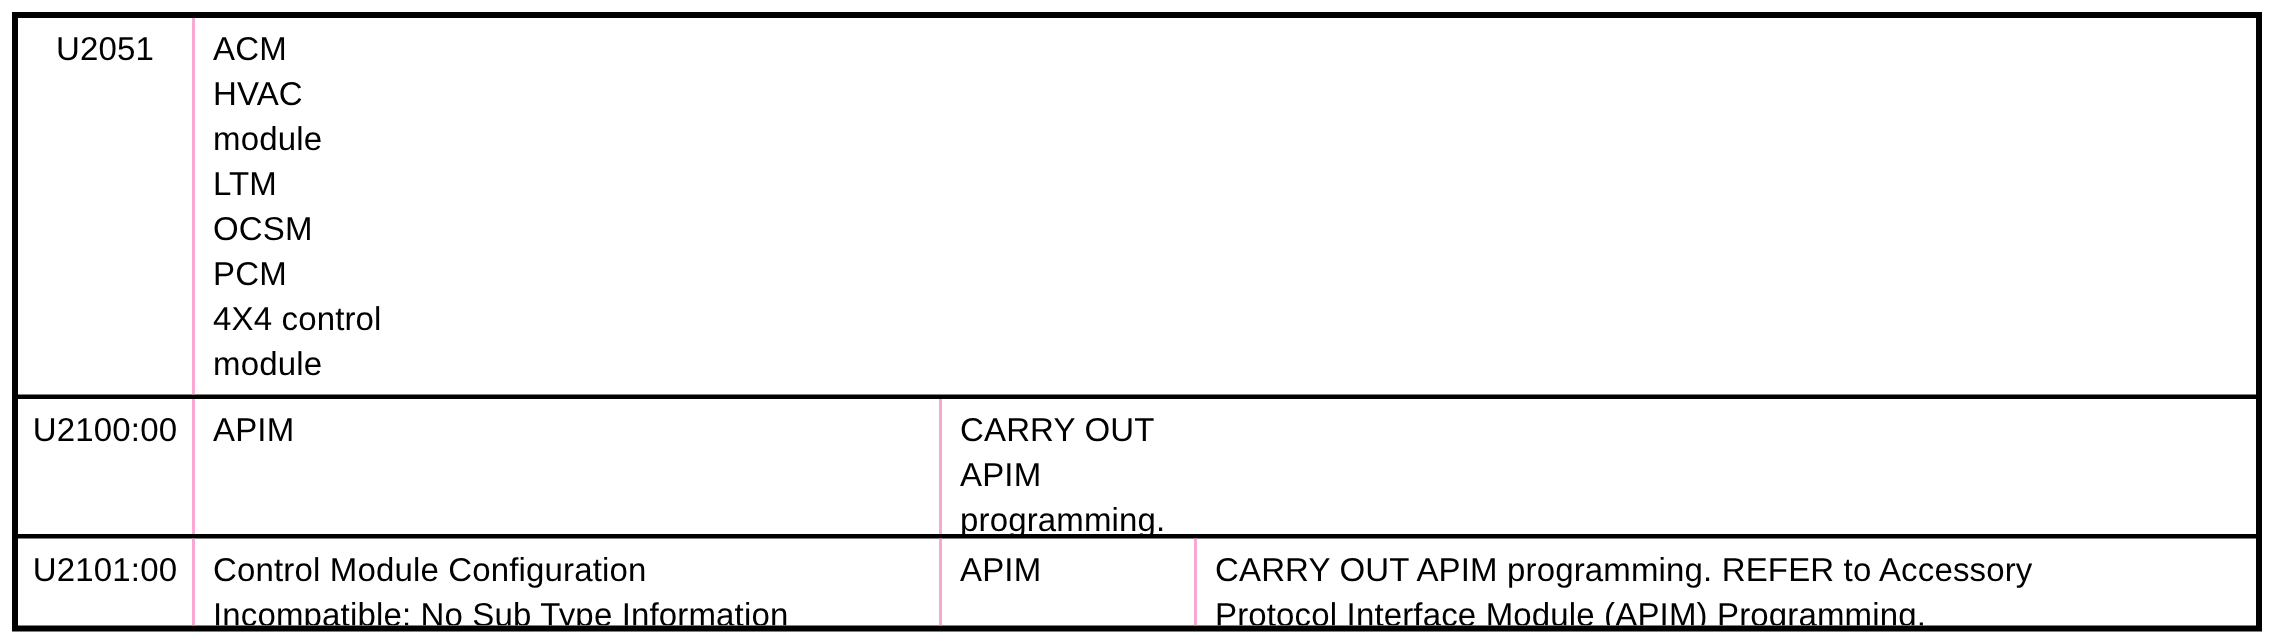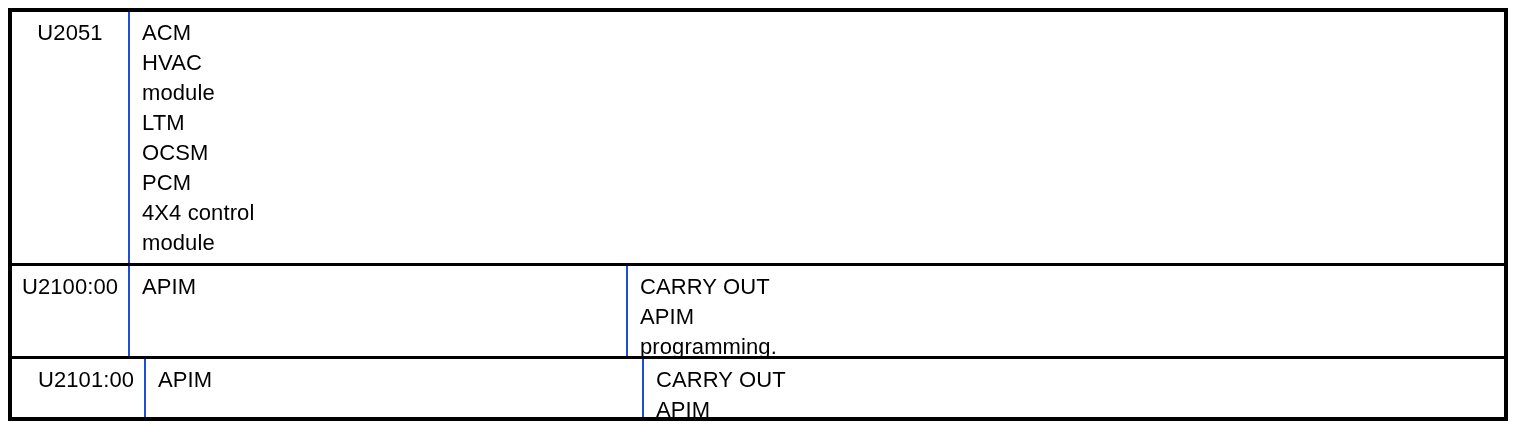--- a/index.html
+++ b/index.html
@@ -29,26 +29,26 @@
     letter-spacing: 0.1px;
     display: flex;
     flex-direction: column;
   }
   .t-row {
     display: grid;
     grid-template-columns: 118px 498px 170px 1fr;
     border-bottom: 3px solid #000000;
     overflow: hidden;
   }
-  .t-row:last-child { border-bottom: none; margin-left: 16px; }
+  .t-row:last-child { border-bottom: none; }
   .t-row.row-tall   { height: 254px; }
   .t-row.row-mid    { height: 93px; }
   .t-row.row-last   { flex: 1; }
   .cell {
-    border-right: 2px solid #1d4ed8;
+    border-right: 2px solid #f9a8d4;
     padding: 6px 12px 4px 12px;
     white-space: pre-line;
     overflow: hidden;
   }
   .cell:last-child { border-right: none; }
   .cell-code {
     text-align: center;
     padding-left: 4px;
     padding-right: 4px;
   }
@@ -73,19 +73,21 @@
 
     <div class="t-row row-mid">
       <div class="cell cell-code">U2100:00</div>
       <div class="cell cell-module">APIM</div>
       <div class="cell cell-action">CARRY OUT APIM programming. REFER to Accessory
 Protocol Interface Module (APIM) Programming.</div>
     </div>
 
     <div class="t-row row-last">
       <div class="cell cell-code">U2101:00</div>
+      <div class="cell cell-description">Control Module Configuration
+Incompatible: No Sub Type Information</div>
       <div class="cell cell-module">APIM</div>
       <div class="cell cell-action">CARRY OUT APIM programming. REFER to Accessory
 Protocol Interface Module (APIM) Programming.</div>
     </div>
 
   </div>
 </div>
 
 </body></html>

